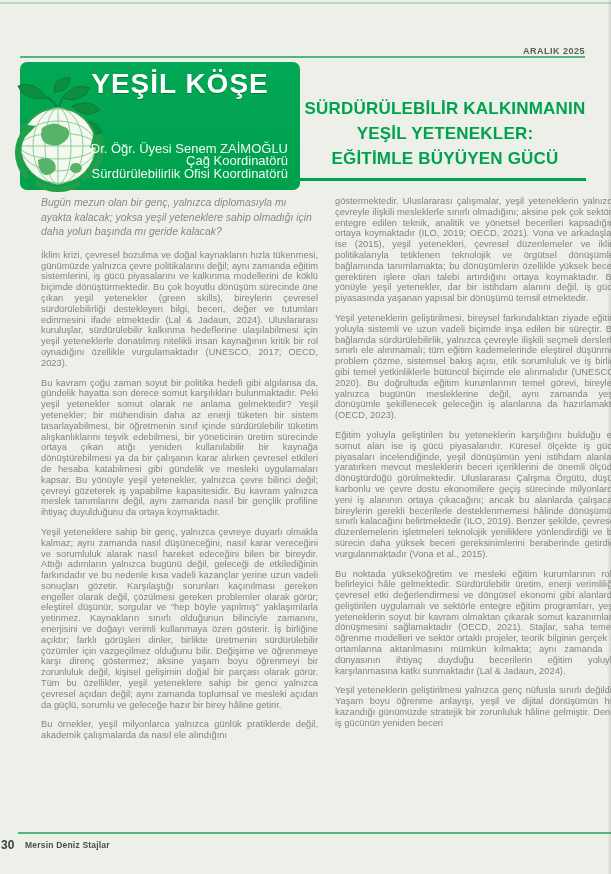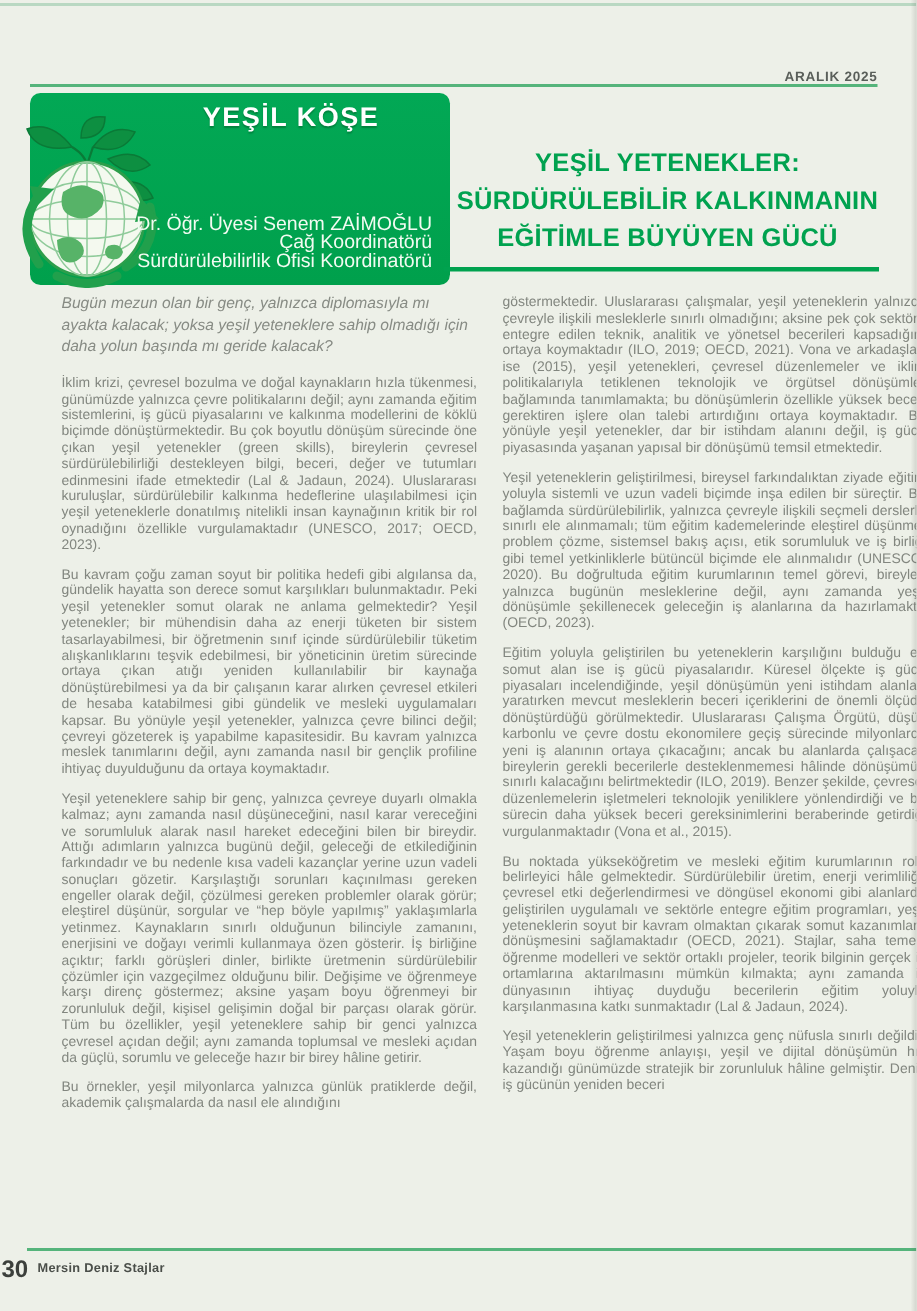--- a/index.html
+++ b/index.html
@@ -23,23 +23,23 @@
     position:absolute;top:56px;left:20px;width:565px;height:2px;
     background:#55b47b;
   }
   
   .green-box{
     position:absolute;left:20px;top:62px;width:280px;height:128px;
     background:linear-gradient(180deg,#02a855 0%,#00a04c 100%);
     border-radius:7px;
   }
   .green-box .box-title{
-    position:absolute;top:6px;left:66px;width:216px;
+    position:absolute;top:6px;left:52px;width:216px;
     text-align:center;color:#ffffff;font-weight:bold;
-    font-size:18px;letter-spacing:1px;
+    font-size:28px;letter-spacing:1px;
     text-shadow:0 1px 1px rgba(0,60,20,.35);
   }
   .globe-wrap{
     position:absolute;left:-6px;top:14px;width:104px;height:116px;
   }
   .author-block{
     position:absolute;right:12px;bottom:10px;
     text-align:right;color:#f2fbf2;
     font-size:13px;line-height:12.5px;
   }
@@ -68,21 +68,21 @@
     color:#878b84;margin-bottom:10px !important;
     text-align:left !important;
   }
   
   .footer-rule{
     position:absolute;left:18px;top:832px;width:593px;height:2px;
     background:#55b47b;
   }
   .page-number{
     position:absolute;left:1px;top:838px;
-    font-size:16px;font-weight:bold;color:#3c403c;
+    font-size:12px;font-weight:bold;color:#3c403c;
   }
   .publication-name{
     position:absolute;left:25px;top:840px;
     font-size:8.5px;font-weight:bold;color:#4a4e49;letter-spacing:.2px;
   }
   
   .right-edge{
     position:absolute;right:0;top:0;width:4px;height:874px;
     background:linear-gradient(90deg,rgba(0,0,0,0) 0%,rgba(90,95,88,.18) 100%);
   }
@@ -140,22 +140,22 @@
     </div>
 
     <div class="author-block">
       <div>Dr. Öğr. Üyesi Senem ZAİMOĞLU</div>
       <div>Çağ Koordinatörü</div>
       <div>Sürdürülebilirlik Ofisi Koordinatörü</div>
     </div>
   </div>
 
   <div class="article-title">
+    <div>SÜRDÜRÜLEBİLİR KALKINMANIN</div>
     <div>YEŞİL YETENEKLER:</div>
-    <div>SÜRDÜRÜLEBİLİR KALKINMANIN</div>
     <div>EĞİTİMLE BÜYÜYEN GÜCÜ</div>
   </div>
   <div class="title-rule"></div>
 
   <div class="col col-left">
     <p class="intro">Bugün mezun olan bir genç, yalnızca diplomasıyla mı ayakta kalacak; yoksa yeşil yeteneklere sahip olmadığı için daha yolun başında mı geride kalacak?</p>
     <p>İklim krizi, çevresel bozulma ve doğal kaynakların hızla tükenmesi, günümüzde yalnızca çevre politikalarını değil; aynı zamanda eğitim sistemlerini, iş gücü piyasalarını ve kalkınma modellerini de köklü biçimde dönüştürmektedir. Bu çok boyutlu dönüşüm sürecinde öne çıkan yeşil yetenekler (green skills), bireylerin çevresel sürdürülebilirliği destekleyen bilgi, beceri, değer ve tutumları edinmesini ifade etmektedir (Lal &amp; Jadaun, 2024). Uluslararası kuruluşlar, sürdürülebilir kalkınma hedeflerine ulaşılabilmesi için yeşil yeteneklerle donatılmış nitelikli insan kaynağının kritik bir rol oynadığını özellikle vurgulamaktadır (UNESCO, 2017; OECD, 2023).</p>
     <p>Bu kavram çoğu zaman soyut bir politika hedefi gibi algılansa da, gündelik hayatta son derece somut karşılıkları bulunmaktadır. Peki yeşil yetenekler somut olarak ne anlama gelmektedir? Yeşil yetenekler; bir mühendisin daha az enerji tüketen bir sistem tasarlayabilmesi, bir öğretmenin sınıf içinde sürdürülebilir tüketim alışkanlıklarını teşvik edebilmesi, bir yöneticinin üretim sürecinde ortaya çıkan atığı yeniden kullanılabilir bir kaynağa dönüştürebilmesi ya da bir çalışanın karar alırken çevresel etkileri de hesaba katabilmesi gibi gündelik ve mesleki uygulamaları kapsar. Bu yönüyle yeşil yetenekler, yalnızca çevre bilinci değil; çevreyi gözeterek iş yapabilme kapasitesidir. Bu kavram yalnızca meslek tanımlarını değil, aynı zamanda nasıl bir gençlik profiline ihtiyaç duyulduğunu da ortaya koymaktadır.</p>
     <p>Yeşil yeteneklere sahip bir genç, yalnızca çevreye duyarlı olmakla kalmaz; aynı zamanda nasıl düşüneceğini, nasıl karar vereceğini ve sorumluluk alarak nasıl hareket edeceğini bilen bir bireydir. Attığı adımların yalnızca bugünü değil, geleceği de etkilediğinin farkındadır ve bu nedenle kısa vadeli kazançlar yerine uzun vadeli sonuçları gözetir. Karşılaştığı sorunları kaçınılması gereken engeller olarak değil, çözülmesi gereken problemler olarak görür; eleştirel düşünür, sorgular ve “hep böyle yapılmış” yaklaşımlarla yetinmez. Kaynakların sınırlı olduğunun bilinciyle zamanını, enerjisini ve doğayı verimli kullanmaya özen gösterir. İş birliğine açıktır; farklı görüşleri dinler, birlikte üretmenin sürdürülebilir çözümler için vazgeçilmez olduğunu bilir. Değişime ve öğrenmeye karşı direnç göstermez; aksine yaşam boyu öğrenmeyi bir zorunluluk değil, kişisel gelişimin doğal bir parçası olarak görür. Tüm bu özellikler, yeşil yeteneklere sahip bir genci yalnızca çevresel açıdan değil; aynı zamanda toplumsal ve mesleki açıdan da güçlü, sorumlu ve geleceğe hazır bir birey hâline getirir.</p>
     <p>Bu örnekler, yeşil milyonlarca yalnızca günlük pratiklerde değil, akademik çalışmalarda da nasıl ele alındığını</p>

